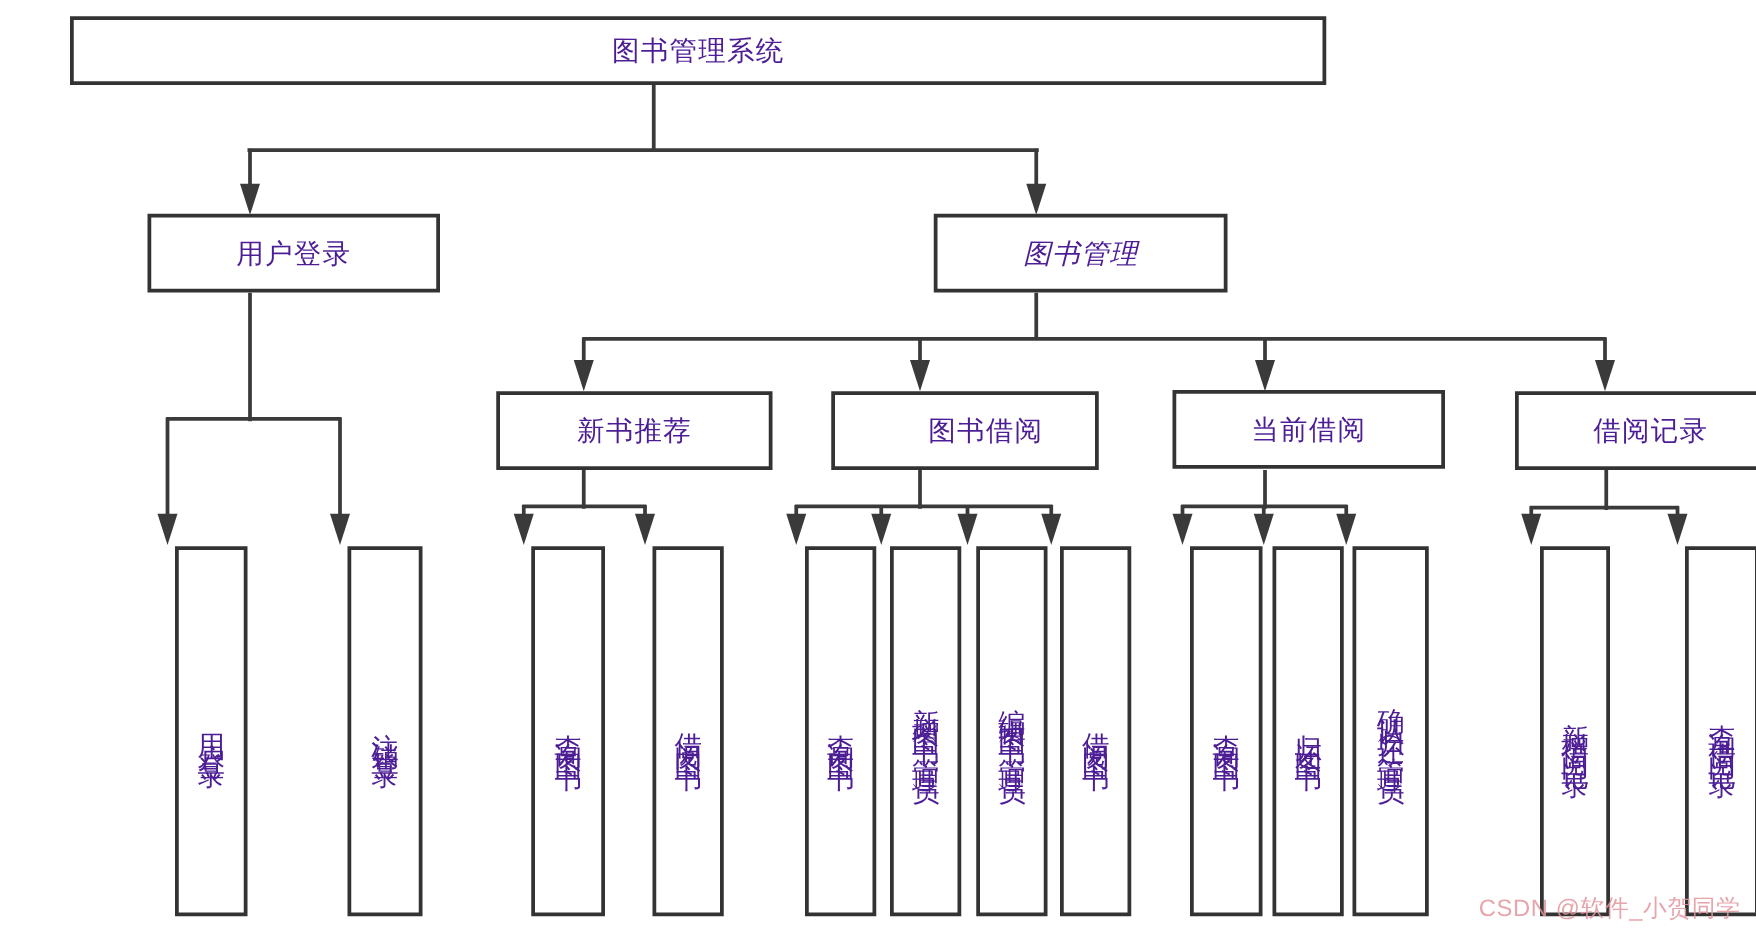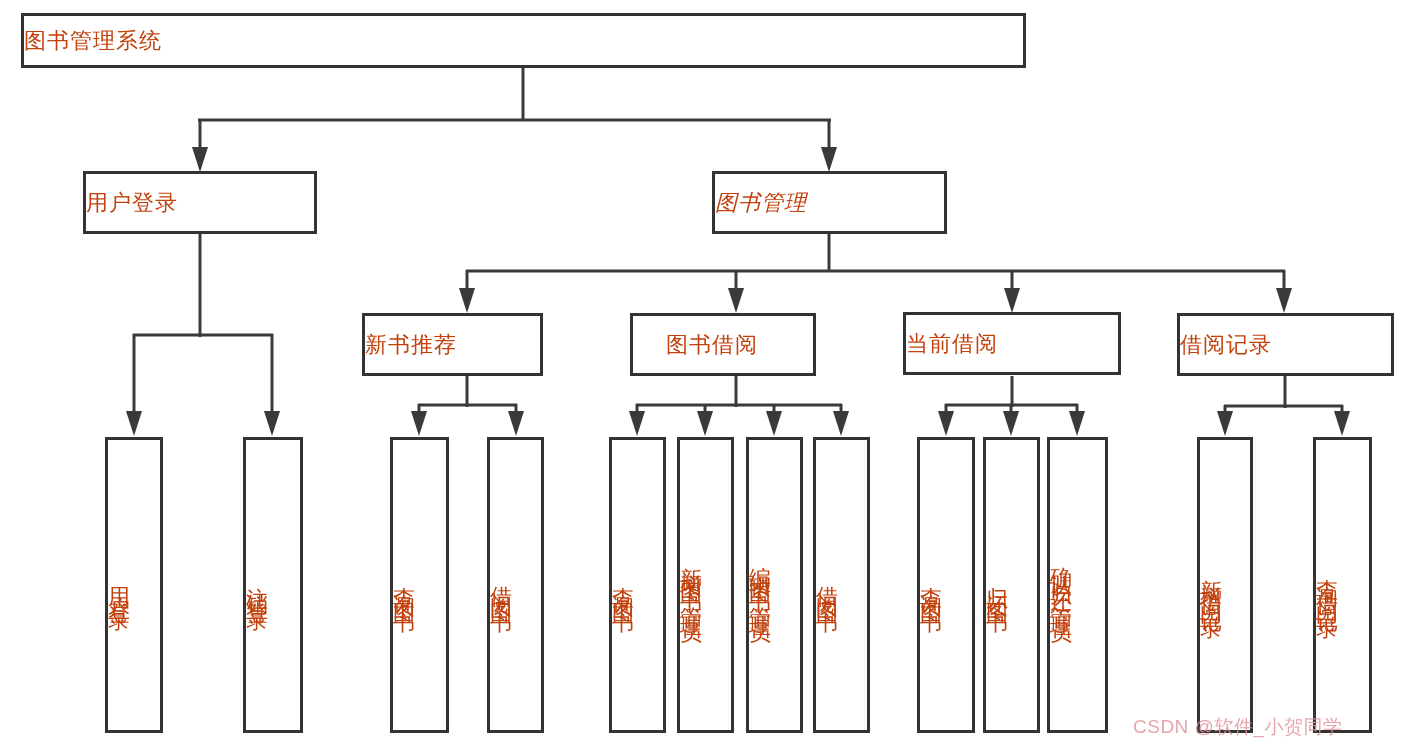--- a/index.html
+++ b/index.html
@@ -19,43 +19,44 @@
     left: 0; top: 0;
     width: 1405px; height: 747px;
   }
   #connectors line { stroke: #3a3a3a; stroke-width: 3; }
   #connectors polygon { fill: #3a3a3a; }
 
   .node {
     position: absolute;
     background: #ffffff;
     border: 3px solid #333333;
-    color: #c2410c;
+    color: #4c1d95;
     display: flex;
     align-items: center;
-    justify-content: flex-start;
+    justify-content: center;
     text-align: center;
+    margin-left: 35px;
   }
   .node-h {
     font-size: 22px;
     letter-spacing: 1px;
     line-height: 1;
   }
   .node-v { padding: 6px 0; }
   .vtext {
     writing-mode: vertical-rl;
     text-orientation: mixed;
     font-size: 22px;
     letter-spacing: 8px;
     line-height: 1;
   }
 
   .watermark {
     position: absolute;
-    left: 1133px;
+    left: 1183px;
     top: 714px;
     font-size: 19px;
     letter-spacing: 0.5px;
     color: rgba(226, 148, 156, 0.85);
     white-space: nowrap;
     pointer-events: none;
   }
 </style>
 </head>
 <body>
@@ -128,24 +129,24 @@
     <span>图书管理系统</span>
   </div>
 
   <div class="node node-h" style="left:83px; top:171px; width:234px; height:63px;">
     <span>用户登录</span>
   </div>
   <div class="node node-h" style="left:712px; top:171px; width:235px; height:63px;font-style:italic;">
     <span>图书管理</span>
   </div>
 
-  <div class="node node-h" style="left:362px; top:313px; width:181px; height:63px;">
+  <div class="node node-h" style="left:362px; top:313px; width:221px; height:63px;">
     <span>新书推荐</span>
   </div>
-  <div class="node node-h" style="left:630px; top:313px; width:186px; height:63px;padding-left:33px;">
+  <div class="node node-h" style="left:630px; top:313px; width:214px; height:63px;padding-left:33px;">
     <span>图书借阅</span>
   </div>
   <div class="node node-h" style="left:903px; top:312px; width:218px; height:63px;">
     <span>当前借阅</span>
   </div>
   <div class="node node-h" style="left:1177px; top:313px; width:217px; height:63px;">
     <span>借阅记录</span>
   </div>
 
   <div class="node node-v" style="left:105px; top:437px; width:58px; height:296px;">

